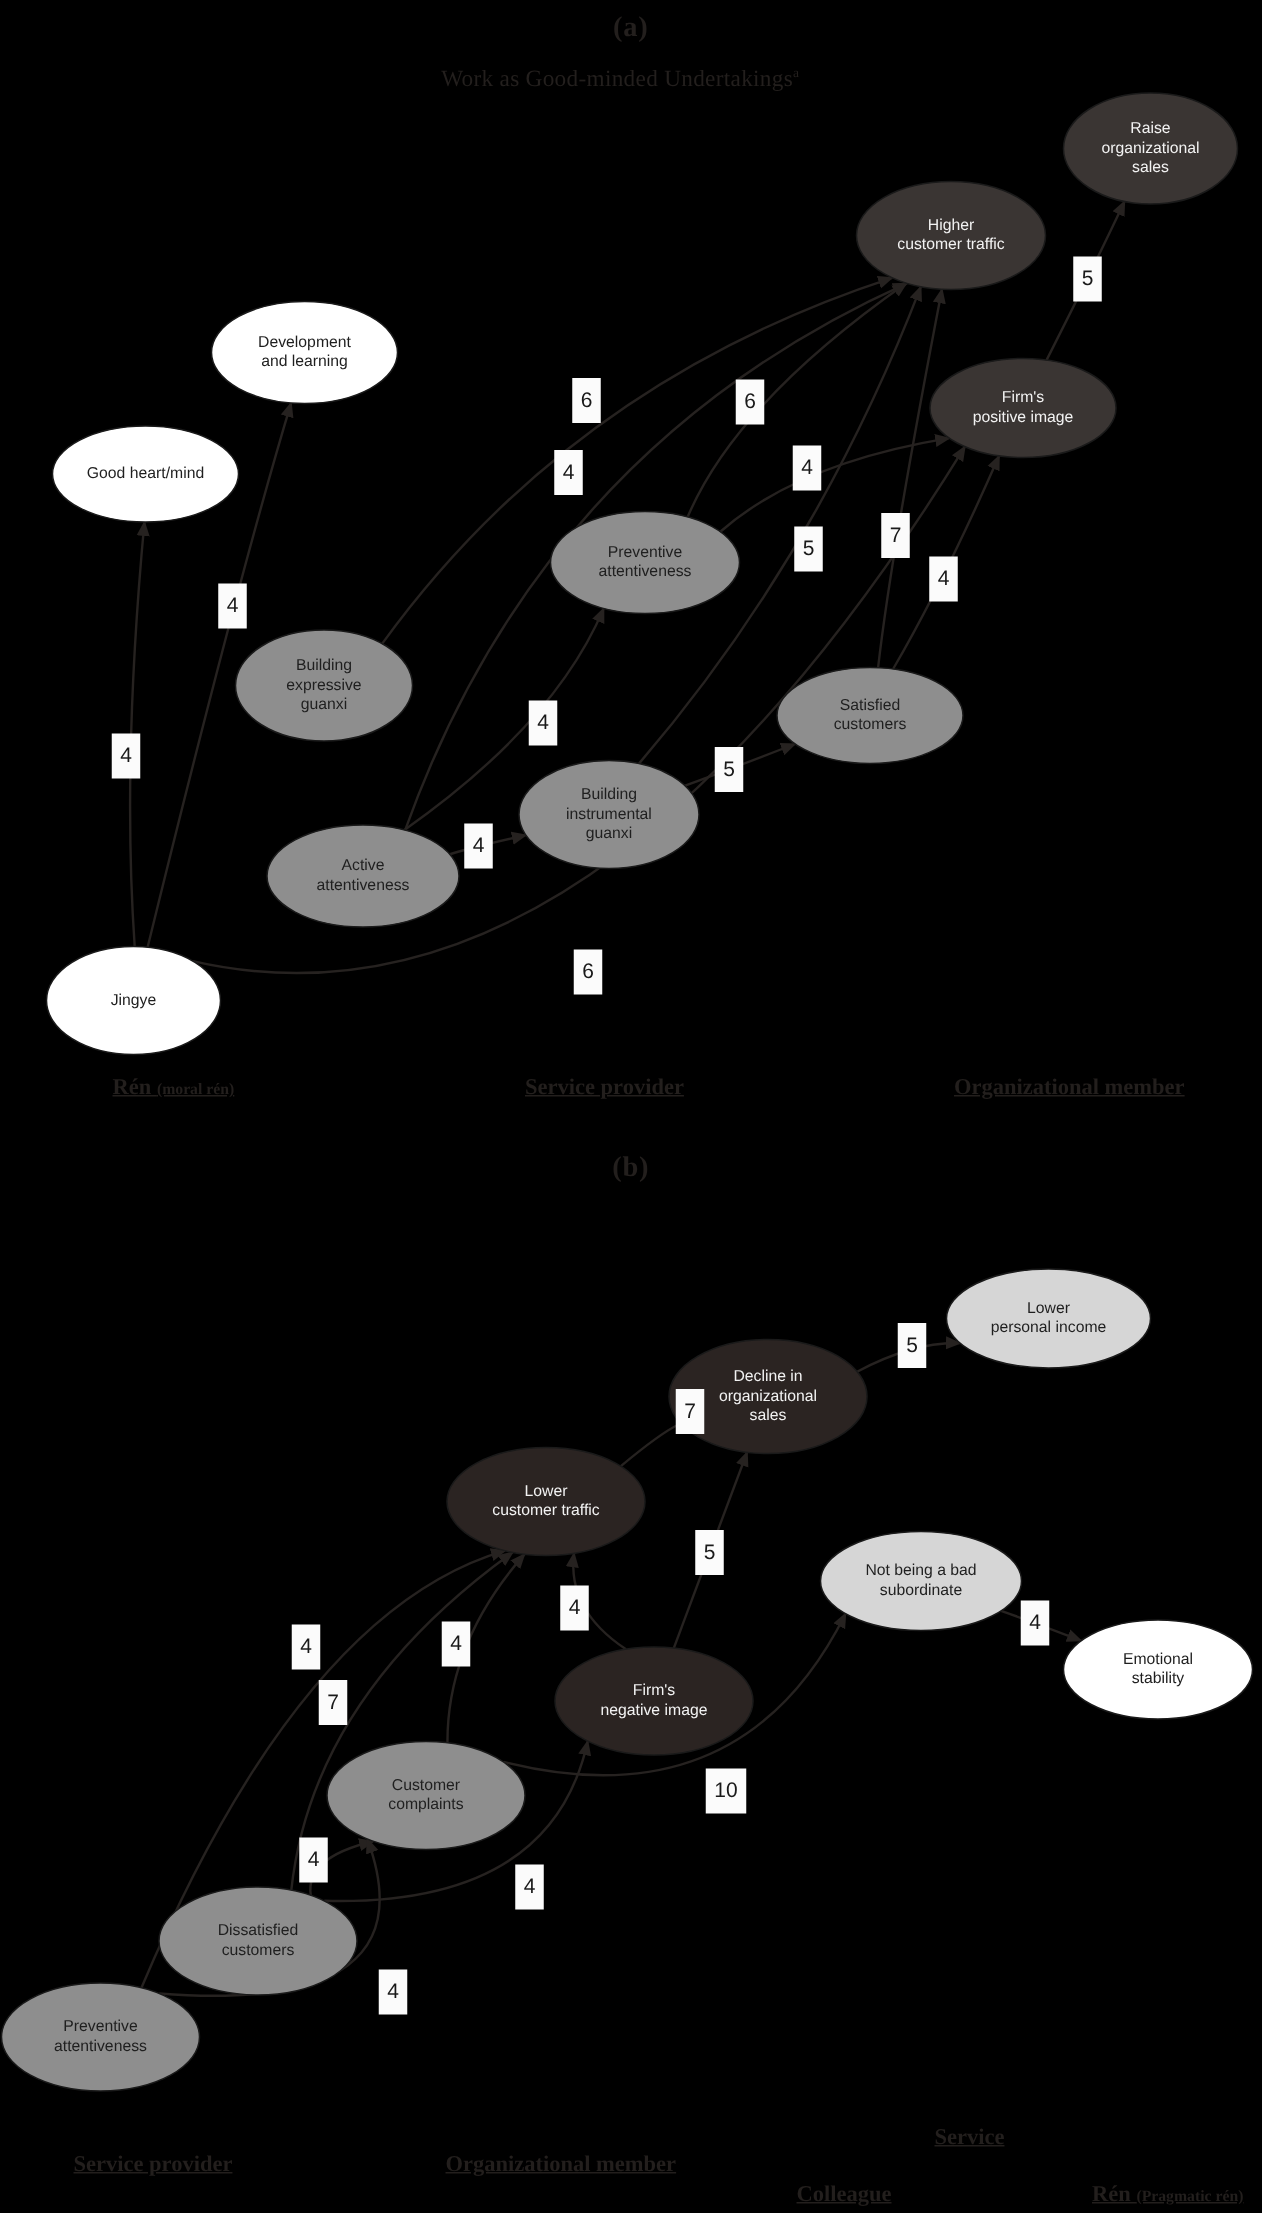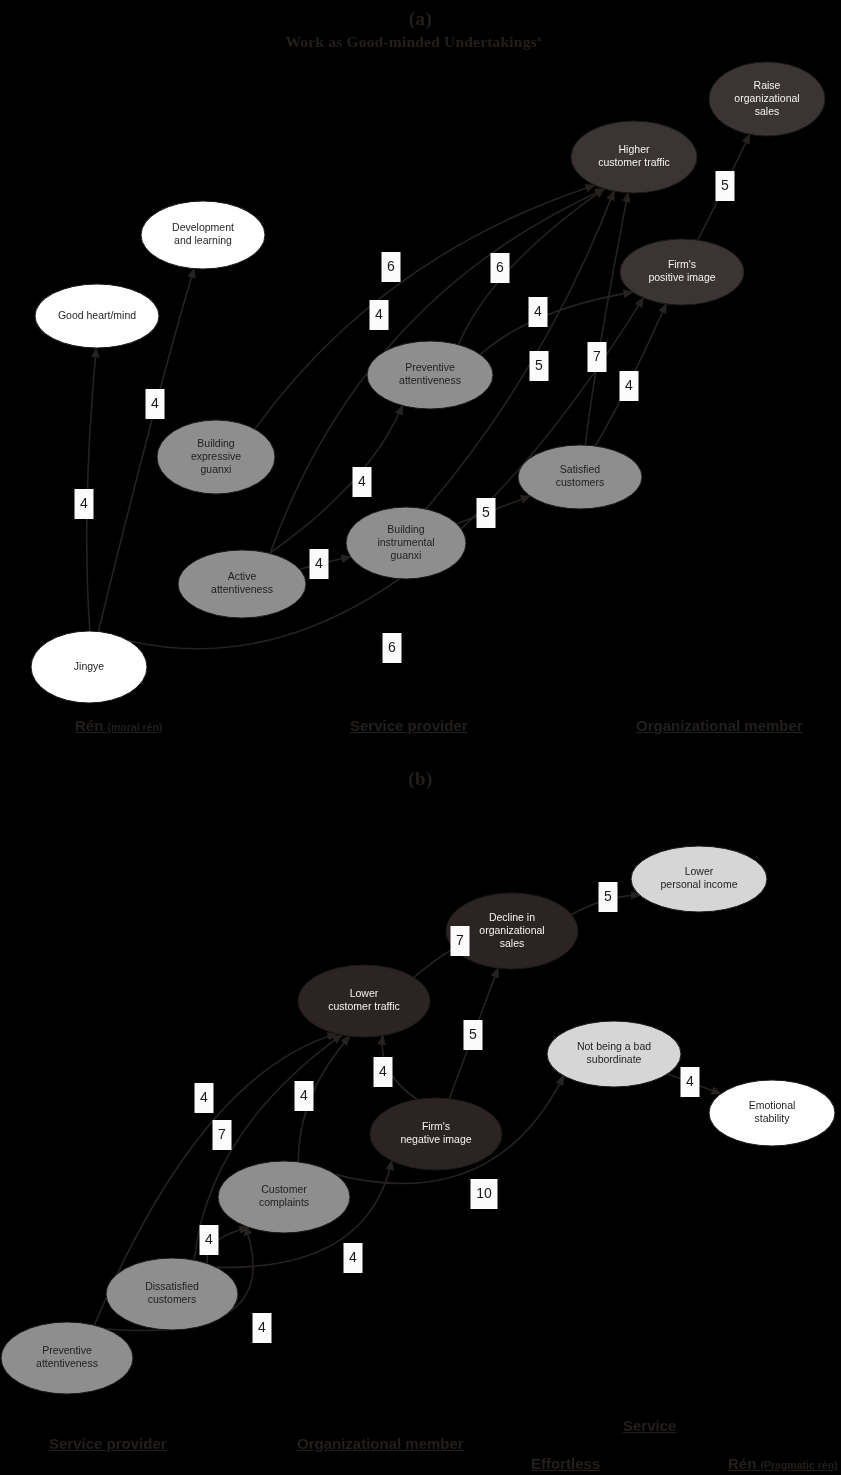--- a/index.html
+++ b/index.html
@@ -5,34 +5,34 @@
   html,body{margin:0;padding:0;background:#000;}
   body{width:841px;height:1475px;position:relative;overflow:hidden;
        font-family:"Liberation Sans", sans-serif;}
   .panel{position:absolute;left:0;width:841px;}
   #panel-a{top:0;height:750px;}
   #panel-b{top:760px;height:715px;}
   .panel-letter{position:absolute;width:841px;text-align:center;
       font-family:"Liberation Serif", serif;font-weight:bold;font-size:19px;
       color:#231f1d;letter-spacing:.5px;}
   .panel-title{position:absolute;width:827px;text-align:center;
-      font-family:"Liberation Serif", serif;font-weight:bold;font-size:15.5px;
-      color:#231f1d;letter-spacing:.2px;}
+      font-family:"Liberation Serif", serif;font-weight:normal;font-size:15.5px;
+      color:#231f1d;letter-spacing:.2px;margin-top:10px;}
   .panel-title sup{font-size:9px;vertical-align:super;}
   svg.graph{position:absolute;left:0;top:0;overflow:visible;}
   .edge{fill:none;stroke:#262220;stroke-width:1.6;}
   .node-ell{stroke:#1a1a1a;stroke-width:1;}
   .node-label{font-family:"Liberation Sans", sans-serif;font-size:10.5px;
       text-anchor:middle;dominant-baseline:middle;}
   .nl-dark{fill:#f2f2f2;}
   .nl-light{fill:#1f1f1f;}
   .elabel-box{fill:#fbfbfb;}
   .elabel-txt{font-family:"Liberation Sans", sans-serif;font-size:14px;
       fill:#1a1a1a;text-anchor:middle;dominant-baseline:middle;}
-  .axis-label{position:absolute;font-family:Liberation Sans, sans-serif;
+  .axis-label{position:absolute;font-family:Liberation Serif, serif;
       font-weight:bold;font-size:15px;color:#231f1d;
       text-decoration:underline;white-space:nowrap;}
   .axis-label .sub{font-size:10.5px;}
 </style>
 </head>
 <body>
 
 <div class="panel" id="panel-a">
   <div class="panel-letter" style="top:8px;">(a)</div>
   <div class="panel-title" style="top:33px;">
@@ -302,16 +302,16 @@
         <g>
           <rect class="elabel-box" x="680.5" y="307" width="19" height="30" fill="#fbfbfb"></rect>
           <text class="elabel-txt" x="690" y="322.5">4</text>
         </g>
       </g>
   </svg>
   <div id="b-axis">
       <div class="axis-label" style="left: 49px; top: 675px;"><span>Service provider</span></div>
       <div class="axis-label" style="left: 297px; top: 675px;"><span>Organizational member</span></div>
       <div class="axis-label" style="left: 623px; top: 657px;"><span>Service</span></div>
-      <div class="axis-label" style="left: 531px; top: 695px;"><span>Effortless</span></div>
+      <div class="axis-label" style="left: 531px; top: 695px;"><span>Colleague</span></div>
       <div class="axis-label" style="left: 692px; top: 695px; margin-left: 36px;"><span>Rén </span><span class="sub">(Pragmatic rén)</span></div>
     </div>
 </div>
 
 </body></html>

